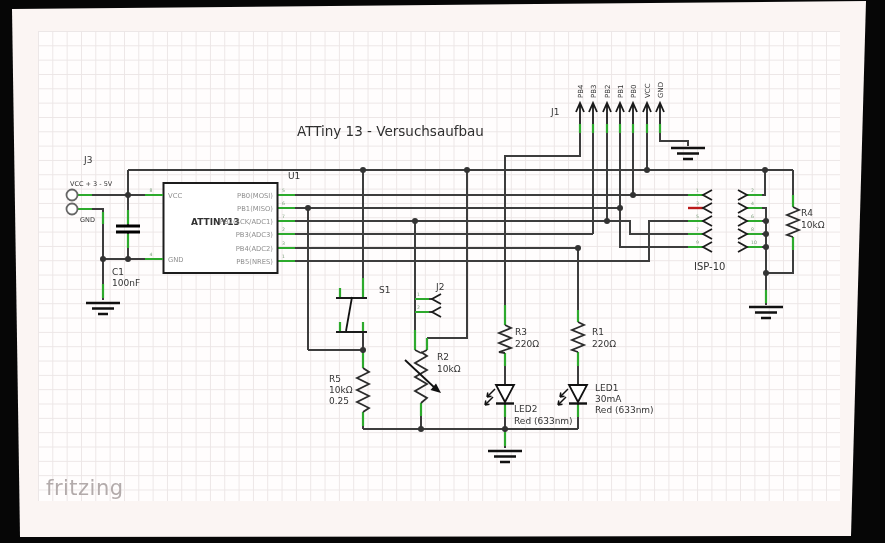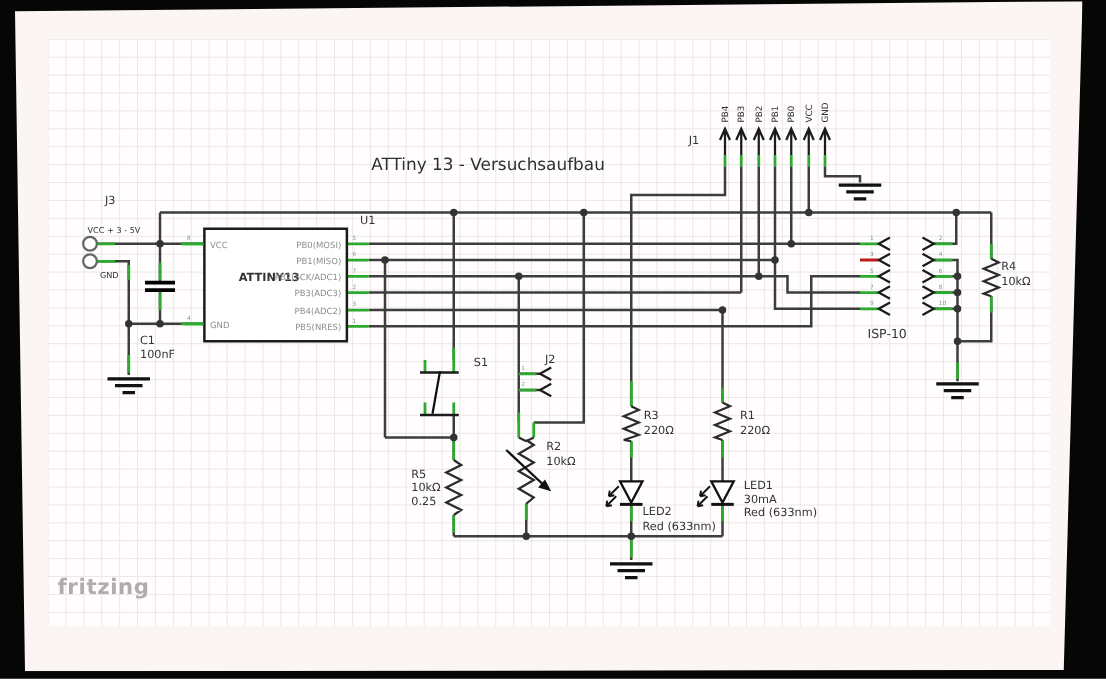--- a/index.html
+++ b/index.html
@@ -15,22 +15,22 @@
   .grid-canvas{
     position:absolute;left:38px;top:31px;width:802px;height:470px;
     background-color:#fffdfd;
     background-image:
       linear-gradient(#ece6e6 1px, transparent 1px),
       linear-gradient(90deg,#ece6e6 1px, transparent 1px);
     background-size:14.33px 14.33px;
   }
   svg.schematic{position:absolute;left:0;top:0;}
   .watermark{
-    position:absolute;left:46px;top:460px;
-    font-size:17px;letter-spacing:.5px;color:#b3abab;font-weight:700;
+    position:absolute;left:46px;top:476px;
+    font-size:21px;letter-spacing:.5px;color:#b3abab;font-weight:400;
   }
   text{font-family:"DejaVu Sans",sans-serif;fill:#333;}
   .ref{font-size:9px;}
   .tiny{font-size:4.6px;fill:#7a9f7a;}
   .pinlbl{font-size:6.8px;fill:#8f8f8f;}
   .title{font-size:13.5px;fill:#2f2f2f;}
 </style>
 </head>
 <body>
 

